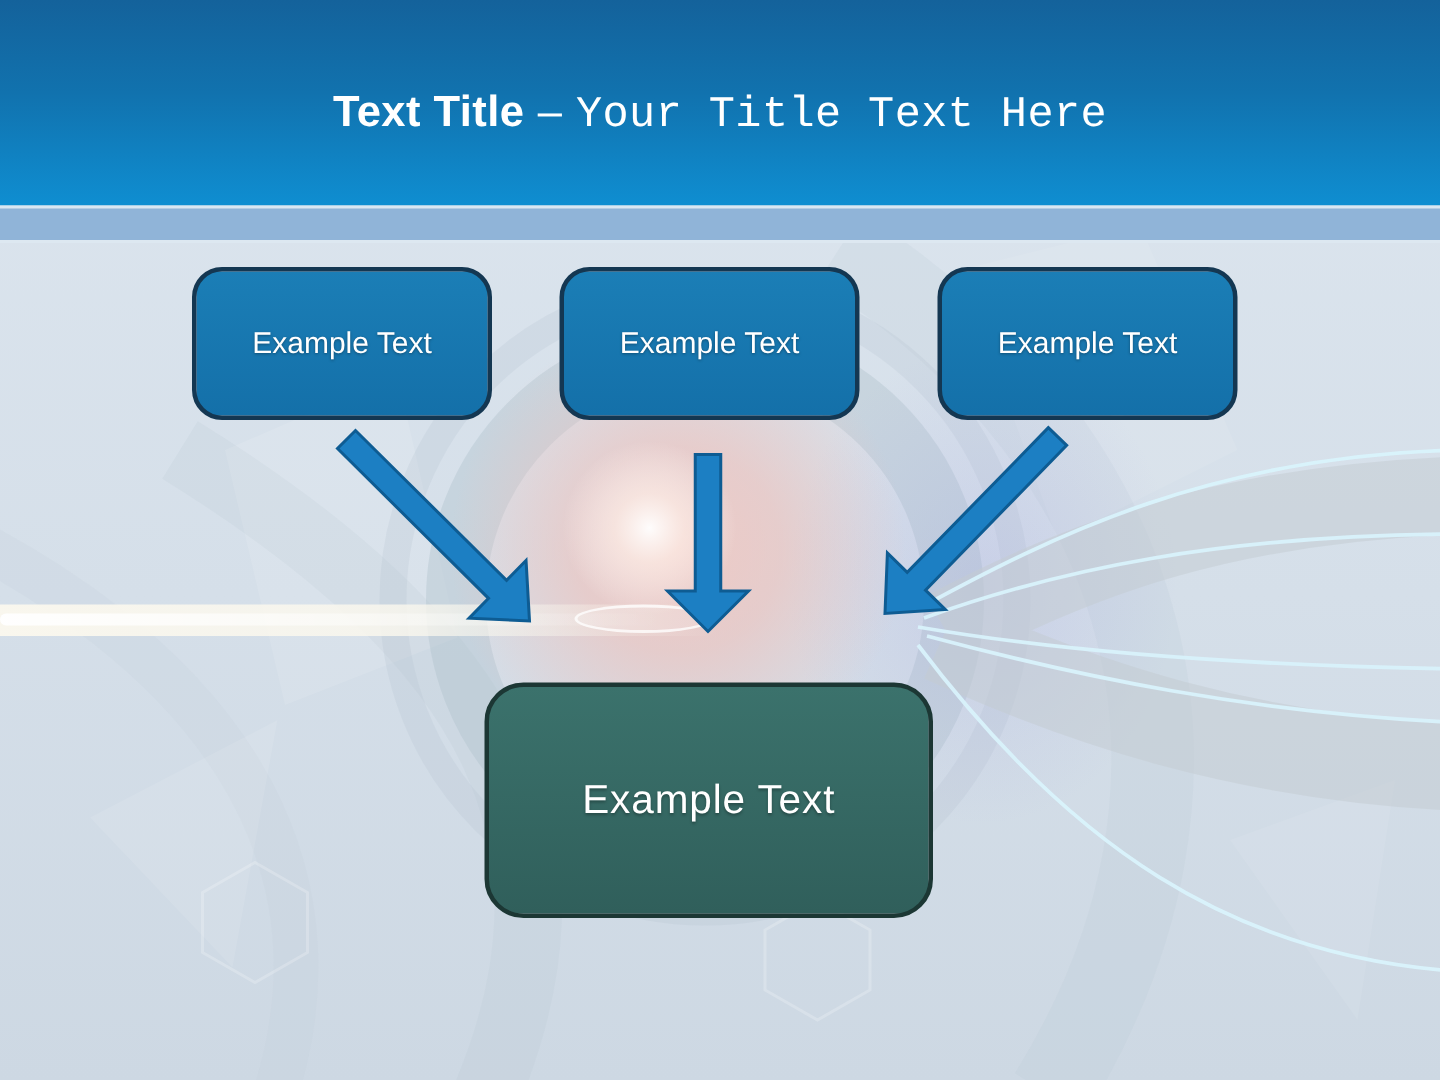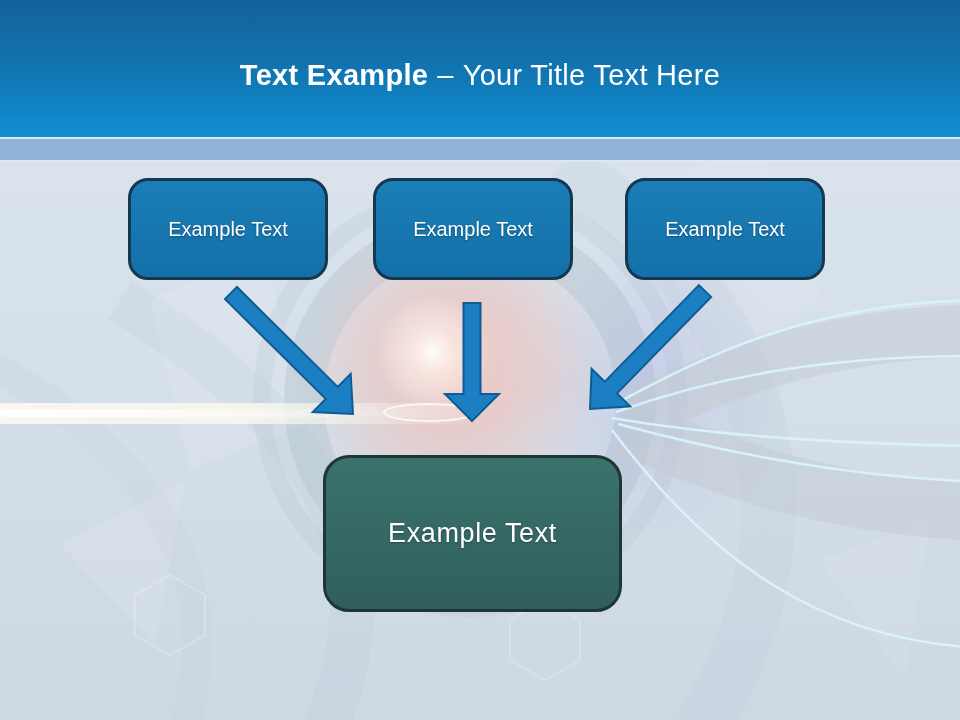--- a/index.html
+++ b/index.html
@@ -12,21 +12,21 @@
   
   .header {
     position:absolute; left:0; top:0; width:960px; height:137px;
     background:linear-gradient(180deg,#14629b 0%,#1172ae 45%,#0f8ed1 100%);
     display:flex; align-items:center; justify-content:center;
     padding-top:14px; box-sizing:border-box;
   }
   .title { color:#ffffff; font-size:29px; letter-spacing:.3px; white-space:nowrap; }
   .title .b { font-weight:700; }
   .title .sep { font-weight:400; margin:0 9px; }
-  .title .r { font-weight:400; }
+  .title .r { font-weight:400;font-family:Liberation Mono, monospace; }
 
   .header-hairline { position:absolute; left:0; top:137px; width:960px; height:2px; background:#d9e7f3; }
   .header-band { position:absolute; left:0; top:139px; width:960px; height:21px; background:#90b4d8; }
   .band-hairline { position:absolute; left:0; top:160px; width:960px; height:2px; background:#dde8f1; }
 
   
   .bg-art { position:absolute; left:0; top:0; width:960px; height:720px; }
 
   .light-beam {
     position:absolute; left:0; top:403px; width:480px; height:21px;
@@ -134,21 +134,21 @@
   <svg class="arrows" viewBox="0 0 960 720" xmlns="http://www.w3.org/2000/svg">
     <g fill="#1c7fc3" stroke="#0e5c93" stroke-width="2" stroke-linejoin="miter">
       <polygon points="225,299 325.7,398.9 312.7,412.1 353,414 350.7,373.7 337.7,386.9 237,287"></polygon>
       <polygon points="463.5,303 463.5,394 445,394 472,421 499,394 480.5,394 480.5,303"></polygon>
       <polygon points="698.9,285.1 604.8,381.6 591.6,368.7 590,409 630.2,406.3 617,393.4 711.1,296.9"></polygon>
     </g>
   </svg>
 
   <div class="header">
     <div class="title">
-      <span class="b">Text Example</span><span class="sep">–</span><span class="r">Your Title Text Here</span>
+      <span class="b">Text Title</span><span class="sep">–</span><span class="r">Your Title Text Here</span>
     </div>
   </div>
   <div class="header-hairline"></div>
   <div class="header-band"></div>
   <div class="band-hairline"></div>
 
   <div class="tbox tbox1">
     <span>Example Text</span>
   </div>
   <div class="tbox tbox2">

